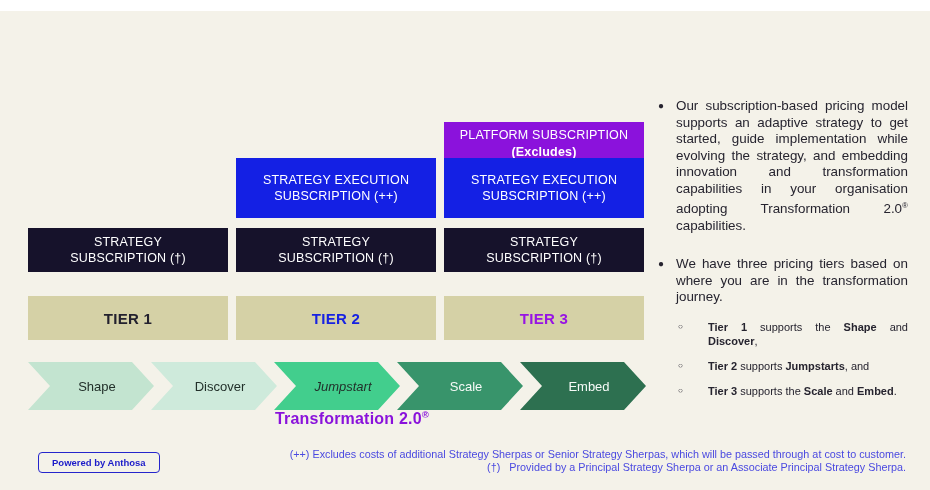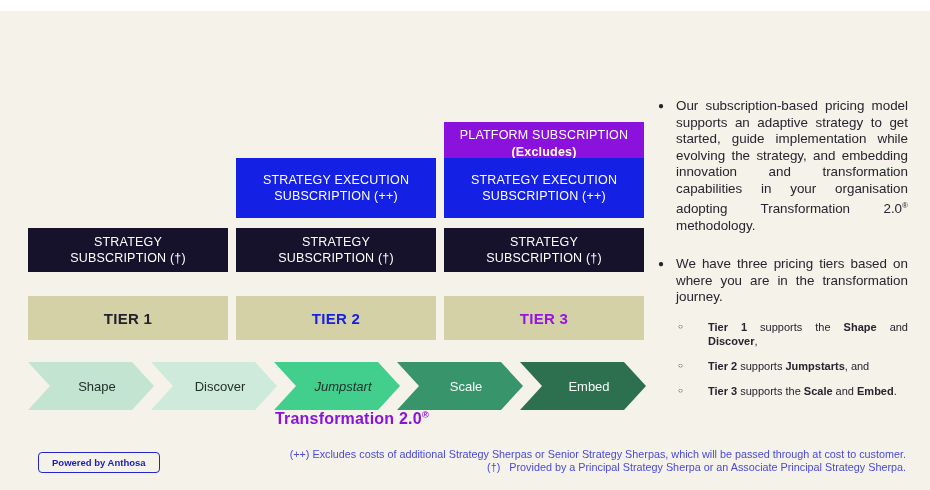--- a/index.html
+++ b/index.html
@@ -130,21 +130,21 @@
   </div>
 
   <div class="journey-label">
     <span>Transformation 2.0</span><span class="sup">®</span>
   </div>
 
   <div class="panel">
     <div class="bullet-row">
       <span class="bullet-dot">●</span>
       <div class="bullet-text">
-        <span>Our subscription-based pricing model supports an adaptive strategy to get started, guide implementation while evolving the strategy, and embedding innovation and transformation capabilities in your organisation adopting Transformation 2.0</span><span class="sup">®</span><span> methodology.</span>
+        <span>Our subscription-based pricing model supports an adaptive strategy to get started, guide implementation while evolving the strategy, and embedding innovation and transformation capabilities in your organisation adopting Transformation 2.0</span><span class="sup">®</span><span> capabilities.</span>
       </div>
     </div>
     <div class="bullet-row">
       <span class="bullet-dot">●</span>
       <div class="bullet-text">We have three pricing tiers based on where you are in the transformation journey.</div>
     </div>
     <div class="sub-bullets">
       <div class="sub-row">
         <span class="sub-dot">○</span>
         <div class="sub-text">

